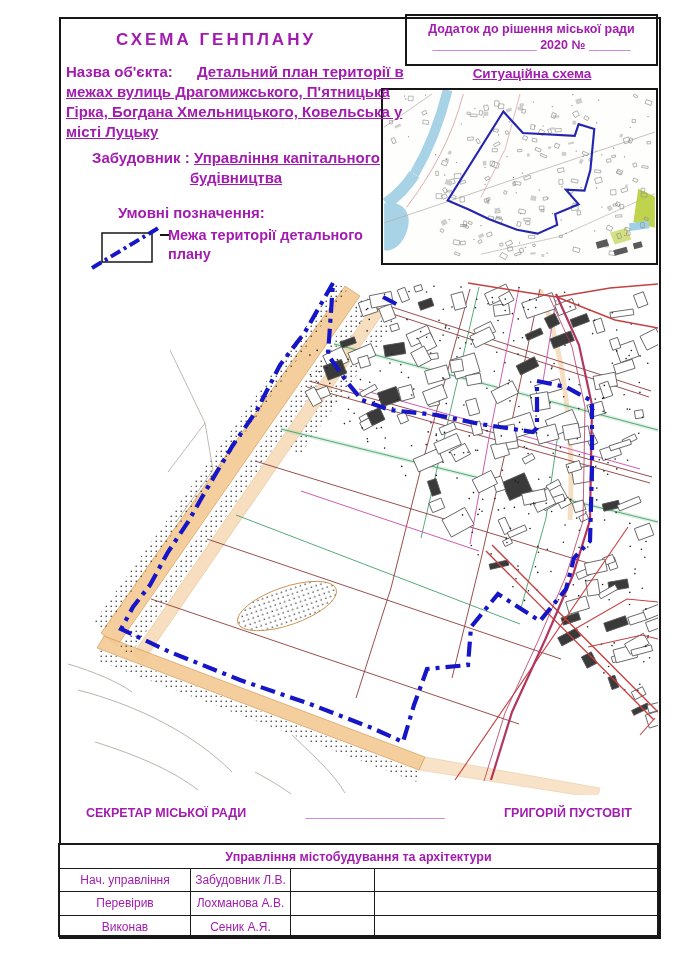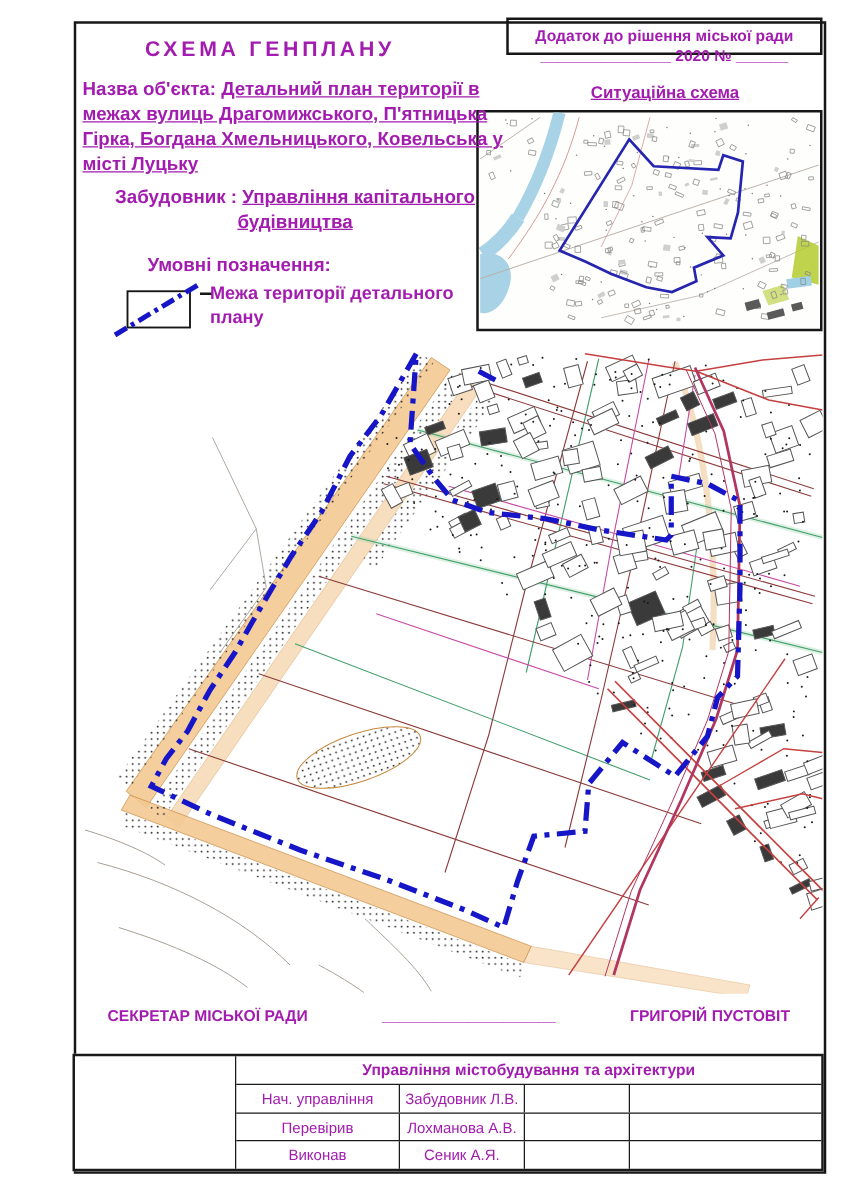--- a/index.html
+++ b/index.html
@@ -1,38 +1,38 @@
 <!DOCTYPE html>
 <html><head>
 <meta charset="utf-8">
 <style>
   html,body{margin:0;padding:0;background:#ffffff;}
   .sheet{position:relative;width:678px;height:960px;background:#fff;overflow:hidden;
          font-family:Liberation Sans, sans-serif;color:#a21caf;}
   .frame{position:absolute;left:59px;top:17px;width:598px;height:918px;border:2px solid #161616;}
   .title{position:absolute;left:66px;top:30px;width:300px;text-align:center;
          font-size:17px;font-weight:bold;letter-spacing:3px;}
-  .annex{position:absolute;left:405px;top:14px;width:253px;height:30px;border:2px solid #161616;
+  .annex{position:absolute;left:405px;top:14px;width:253px;height:52px;border:2px solid #161616;
          text-align:center;font-size:12.5px;font-weight:bold;line-height:16px;padding-top:5px;box-sizing:border-box;}
   .sit-title{position:absolute;left:406px;top:66px;width:252px;text-align:center;
          font-size:13.5px;font-weight:bold;text-decoration:underline;}
   .sitmap{position:absolute;left:381px;top:88px;width:277px;height:177px;border:2px solid #161616;
          background:#fefefc;box-sizing:border-box;}
   .objblock{position:absolute;left:66px;top:62px;width:340px;font-size:15px;font-weight:bold;line-height:20px;}
-  .objblock u{text-decoration:underline;}
+  .objblock u{text-decoration:underline;margin-left:20px;}
   .devblock{position:absolute;left:66px;top:148px;width:340px;font-size:15px;font-weight:bold;
          line-height:20px;text-align:center;}
   .legend-title{position:absolute;left:118px;top:204px;width:200px;font-size:15px;font-weight:bold;}
   .legend-label{position:absolute;left:168px;top:226px;width:232px;font-size:14.5px;font-weight:bold;line-height:19px;}
   .legend-sym{position:absolute;left:86px;top:218px;width:90px;height:58px;}
   .mainmap{position:absolute;left:60px;top:268px;width:598px;height:527px;}
   .sigrow{position:absolute;left:60px;top:806px;width:598px;display:flex;justify-content:space-between;
          align-items:baseline;padding:0 26px;box-sizing:border-box;font-size:12.5px;font-weight:bold;}
   .btable{position:absolute;left:58px;top:843px;width:601px;height:94px;border:2px solid #1a1a1a;
-         display:flex;box-sizing:border-box;background:#fff;font-size:12px;}
+         display:flex;box-sizing:border-box;background:#fff;font-size:12px;flex-direction:column;}
   .bt-left{width:128px;border-right:1.5px solid #1a1a1a;}
   .bt-right{flex:1;display:flex;flex-direction:column;}
   .bt-header{height:23px;display:flex;align-items:center;justify-content:center;
          font-weight:bold;font-size:12.5px;}
   .bt-row{height:22.3px;display:grid;grid-template-columns:131px 100px 84px 1fr;border-top:1.2px solid #1a1a1a;}
   .bt-row .c{display:flex;align-items:center;justify-content:center;border-right:1.2px solid #1a1a1a;text-align:center;}
   .bt-row .c:last-child{border-right:none;}
 </style>
 </head>
 <body>

